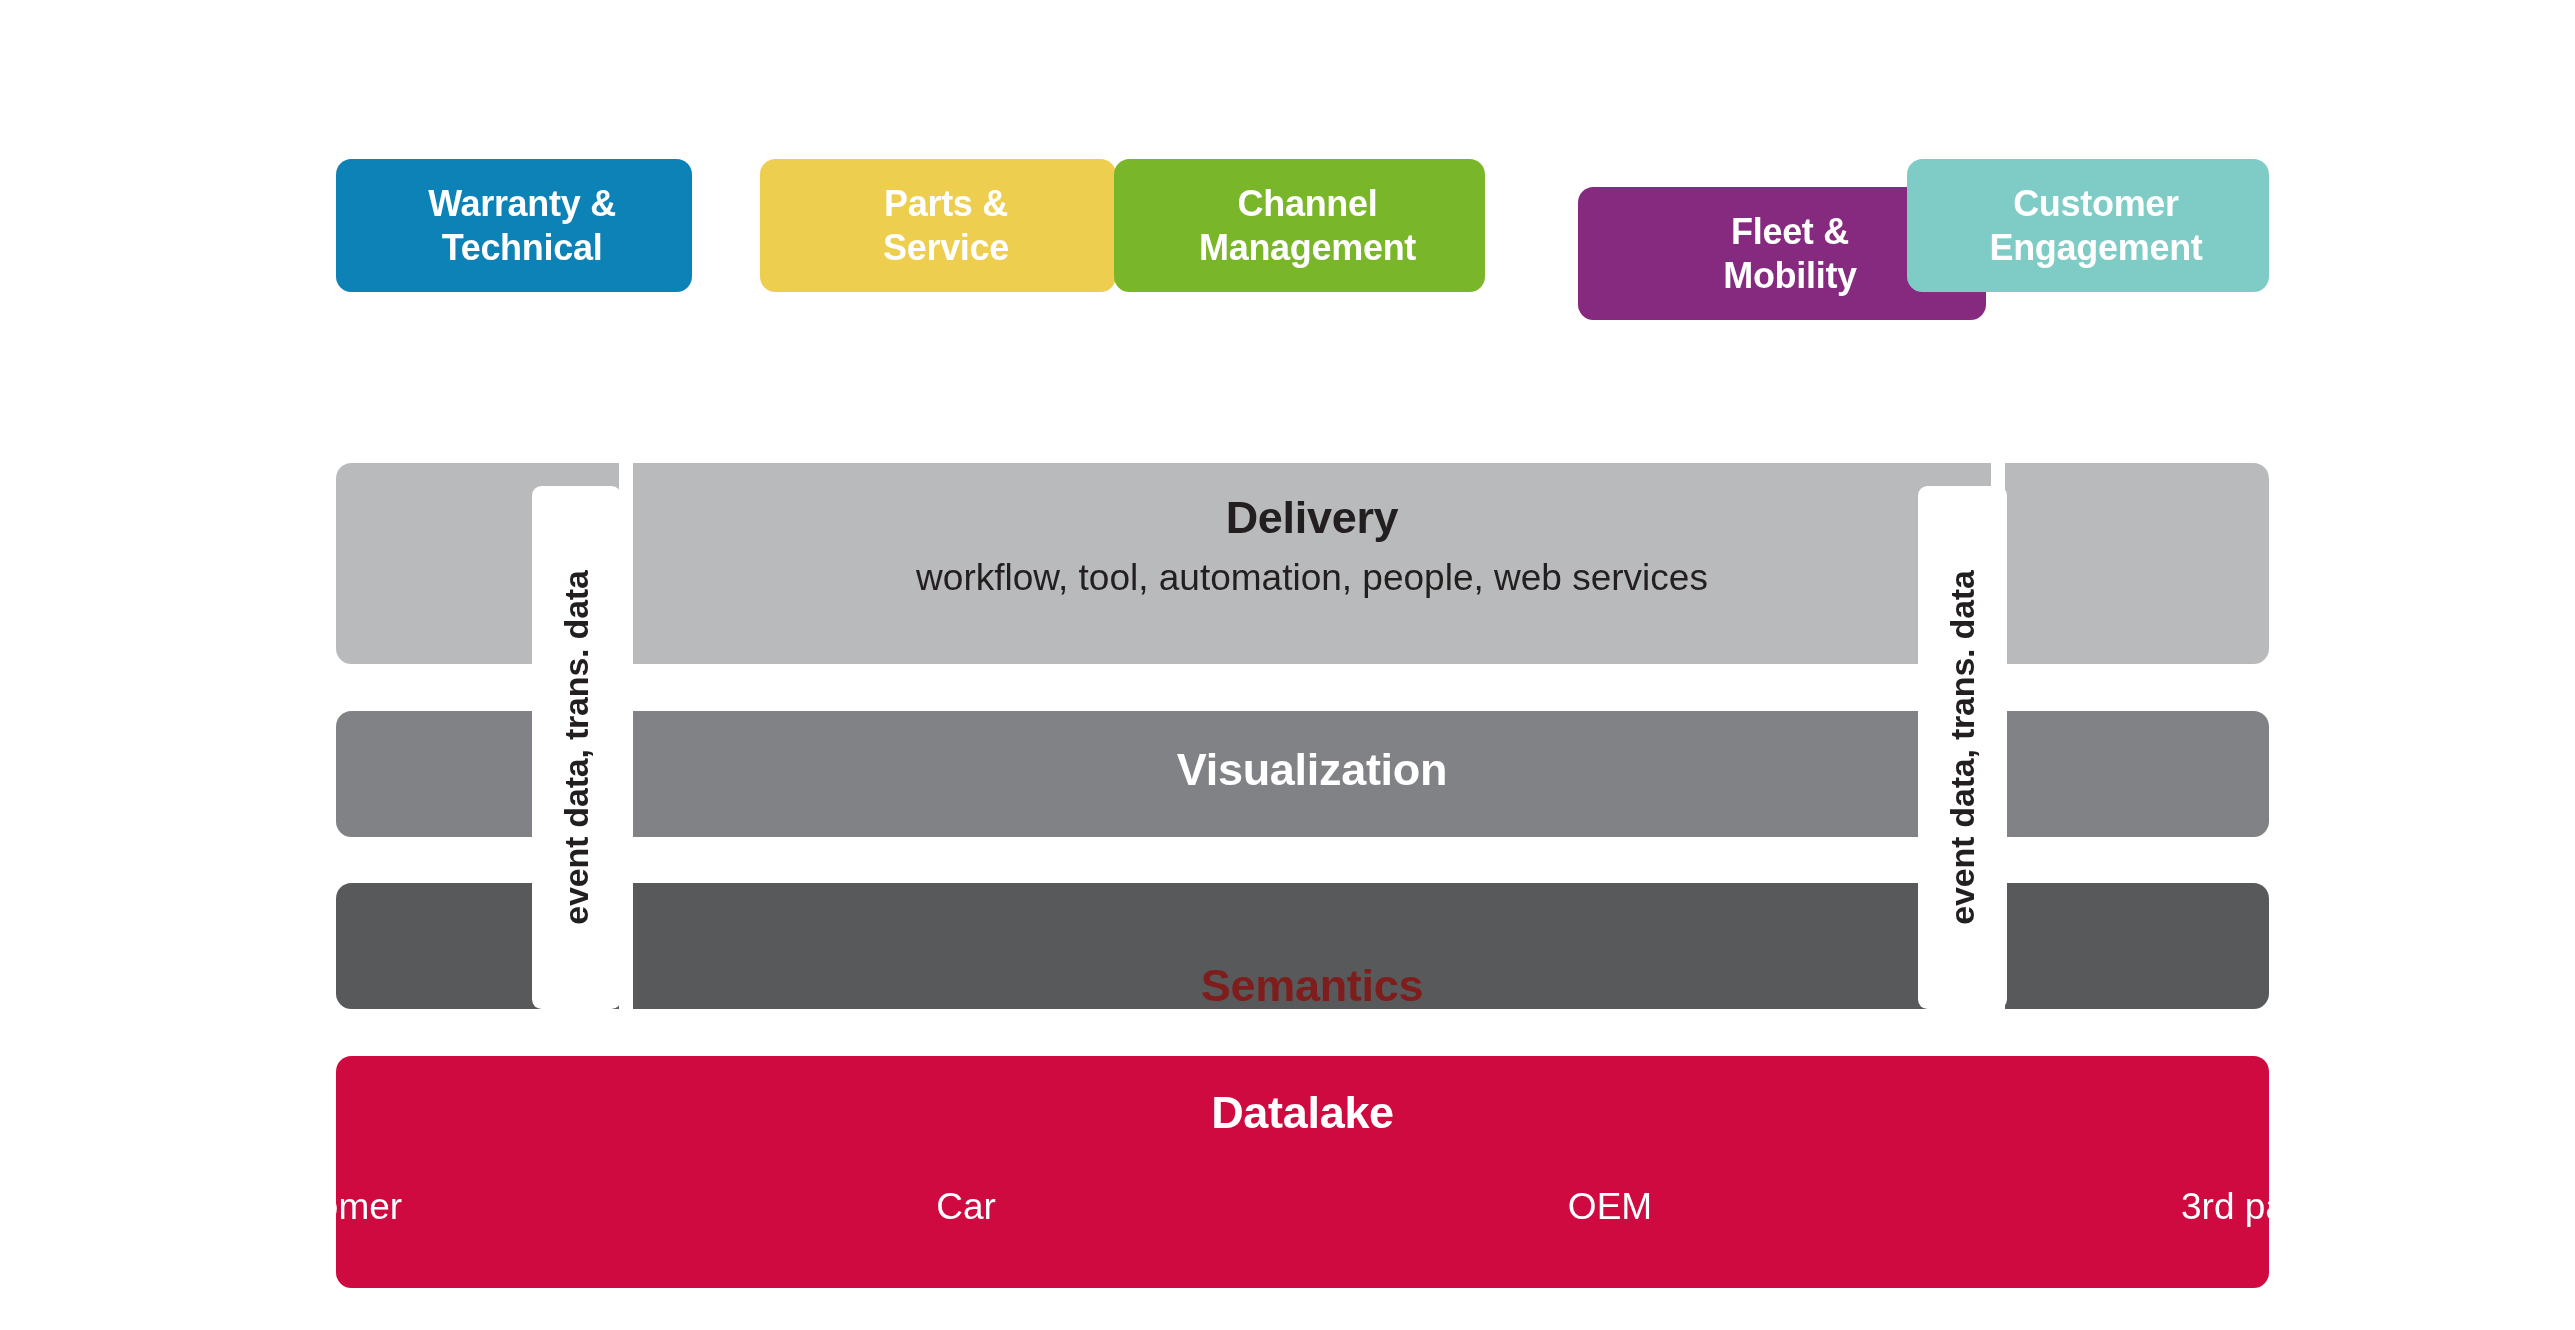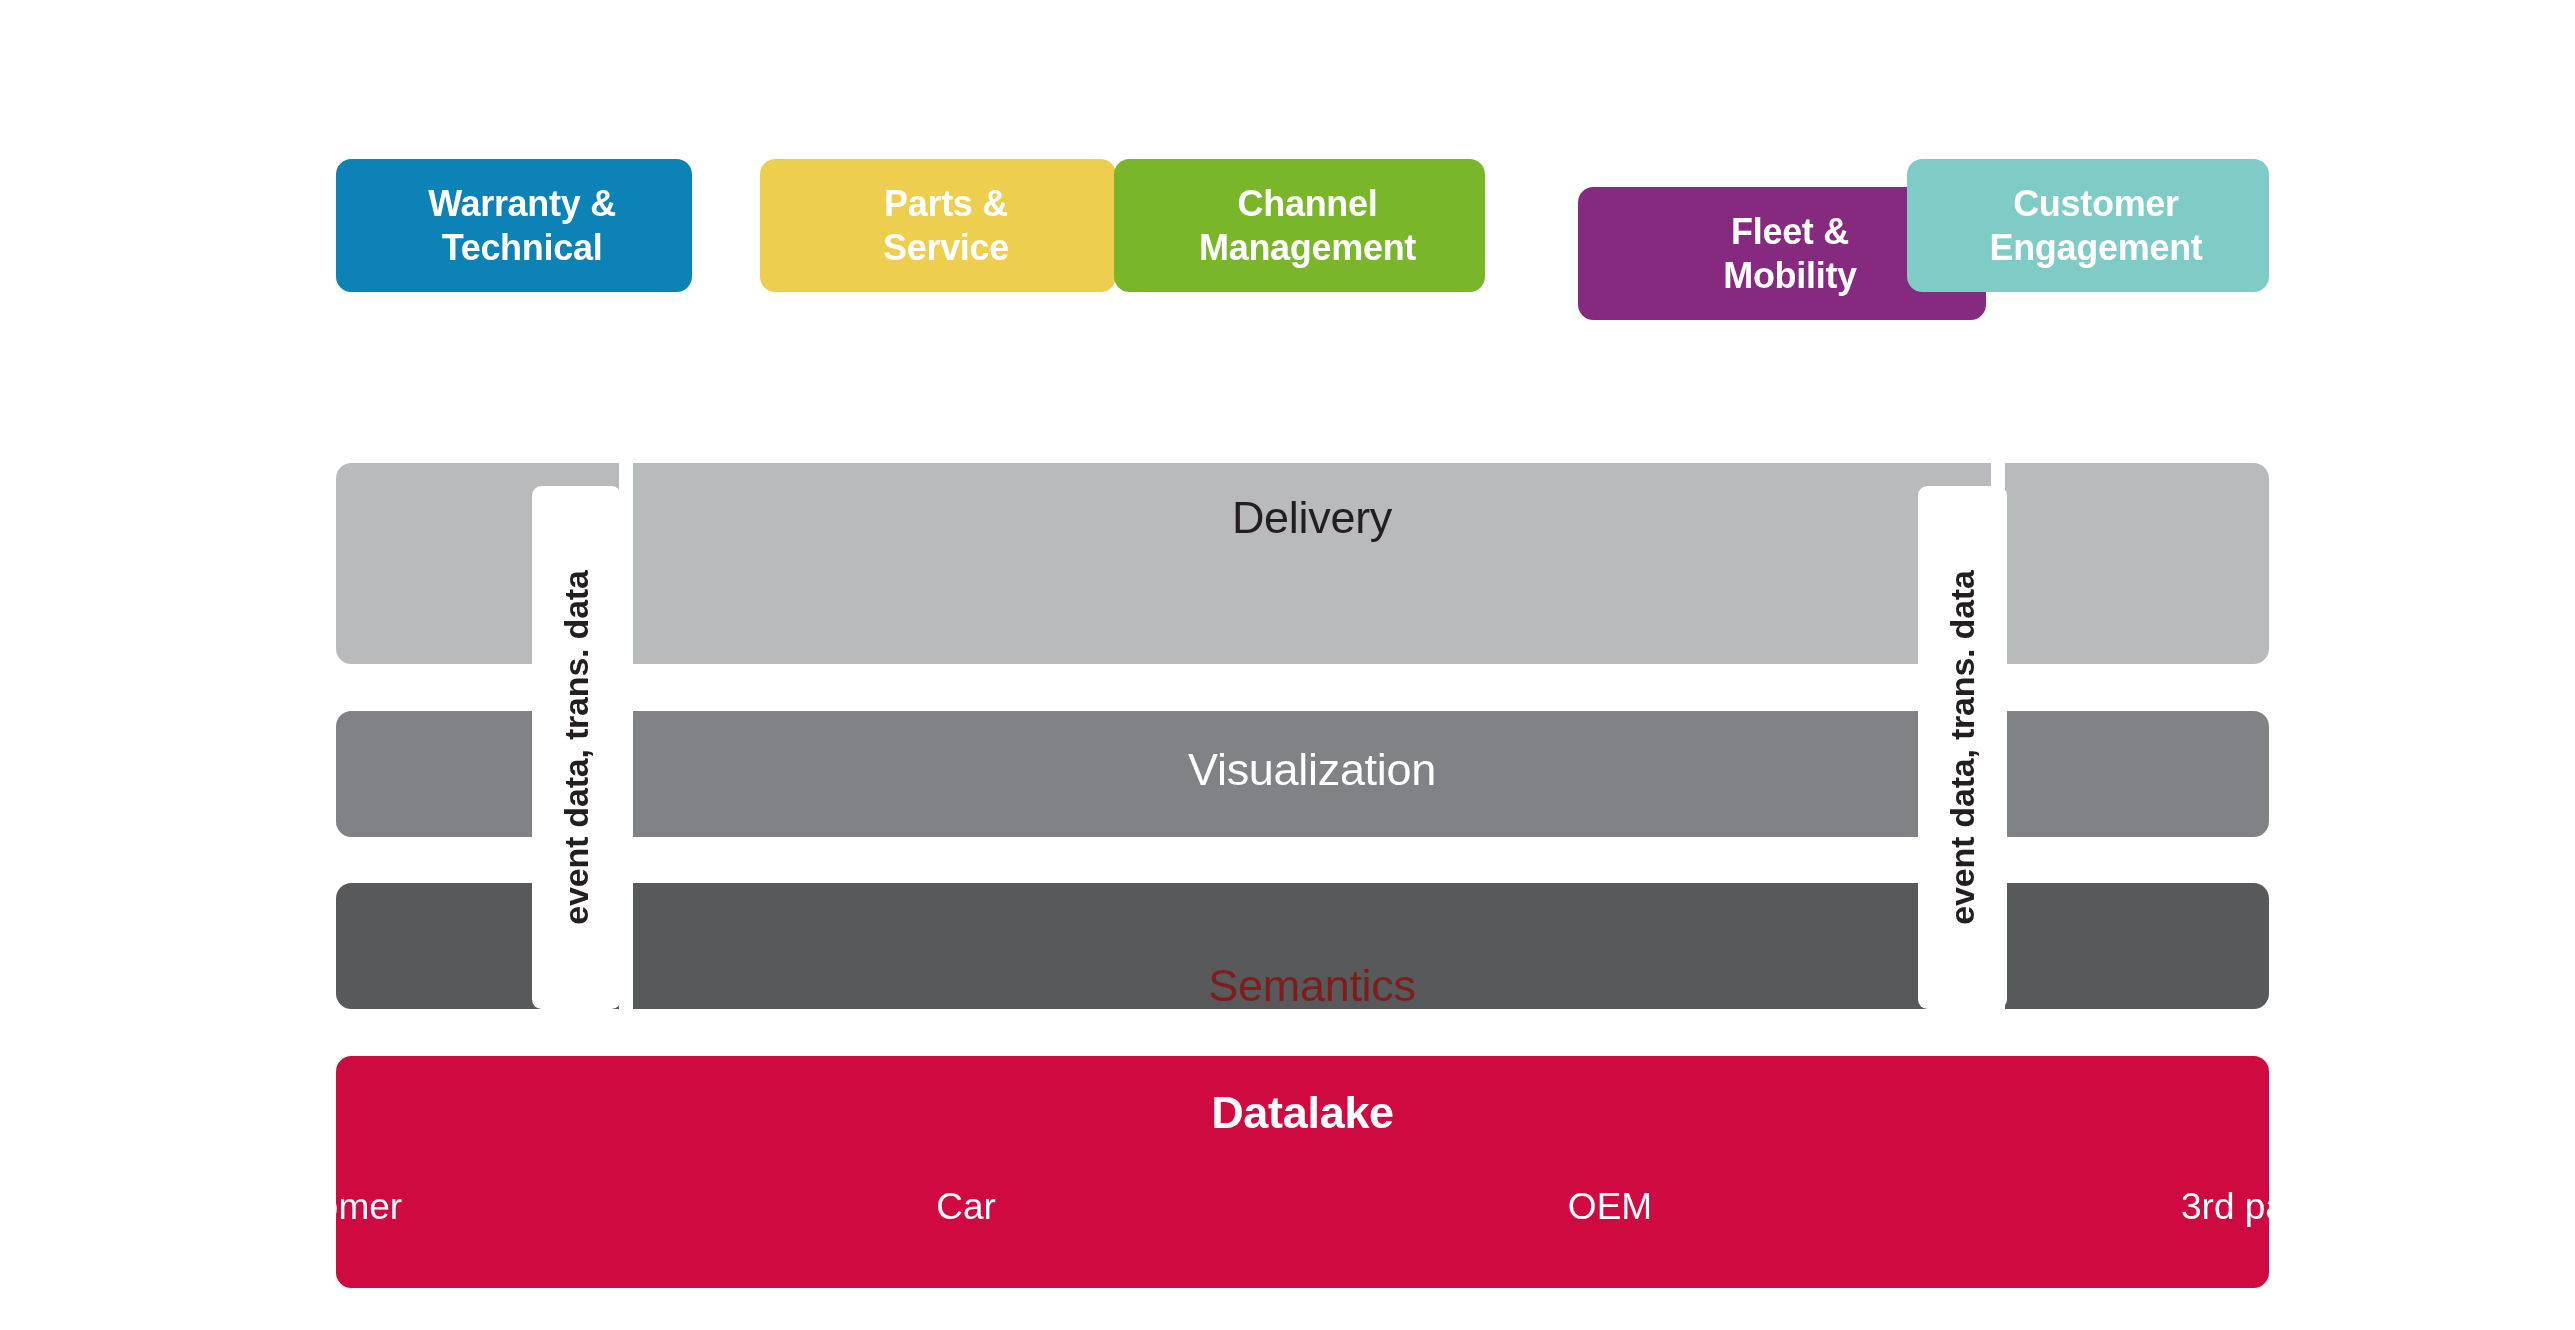--- a/index.html
+++ b/index.html
@@ -64,21 +64,21 @@
   }
   .seg-left  { left: 0;      width: 283px;  border-radius: 15.4px 0 0 15.4px; }
   .seg-mid   { left: 297px;  width: 1358px; }
   .seg-right { left: 1669px; width: 264px;  border-radius: 0 15.4px 15.4px 0; }
 
   .layer-title {
     position: absolute;
     left: 297px;
     width: 1358px;
     text-align: center;
-    font-weight: normal;
+    font-weight: bold;
     letter-spacing: -0.3px;
     white-space: nowrap;
   }
   .layer-sub {
     position: absolute;
     left: 297px;
     width: 1358px;
     text-align: center;
     font-weight: 400;
     white-space: nowrap;
@@ -236,20 +236,21 @@
   </div>
 
   <div style="position:absolute;left:336px;top:0;width:1933px;height:1331px;">
 
     <div class="layer" id="layer-delivery">
       <div class="seg seg-left" id="delivery-seg-left" style="background: rgb(185, 186, 188);"></div>
       <div class="seg seg-mid" id="delivery-seg-mid" style="background: rgb(185, 186, 188);"></div>
       <div class="seg seg-right" id="delivery-seg-right" style="background: rgb(185, 186, 188);"></div>
     </div>
     <div class="layer-title" id="delivery-title">Delivery</div>
+    <div class="layer-sub" id="delivery-sub">workflow, tool, automation, people, web services</div>
 
     <div class="layer" id="layer-visualization">
       <div class="seg seg-left" id="visualization-seg-left" style="background: rgb(128, 130, 133);"></div>
       <div class="seg seg-mid" id="visualization-seg-mid" style="background: rgb(128, 130, 133);"></div>
       <div class="seg seg-right" id="visualization-seg-right" style="background: rgb(128, 130, 133);"></div>
     </div>
     <div class="layer-title" id="visualization-title">Visualization</div>
 
     <div class="layer" id="layer-semantics">
       <div class="seg seg-left" id="semantics-seg-left" style="background: rgb(88, 89, 91);"></div>

